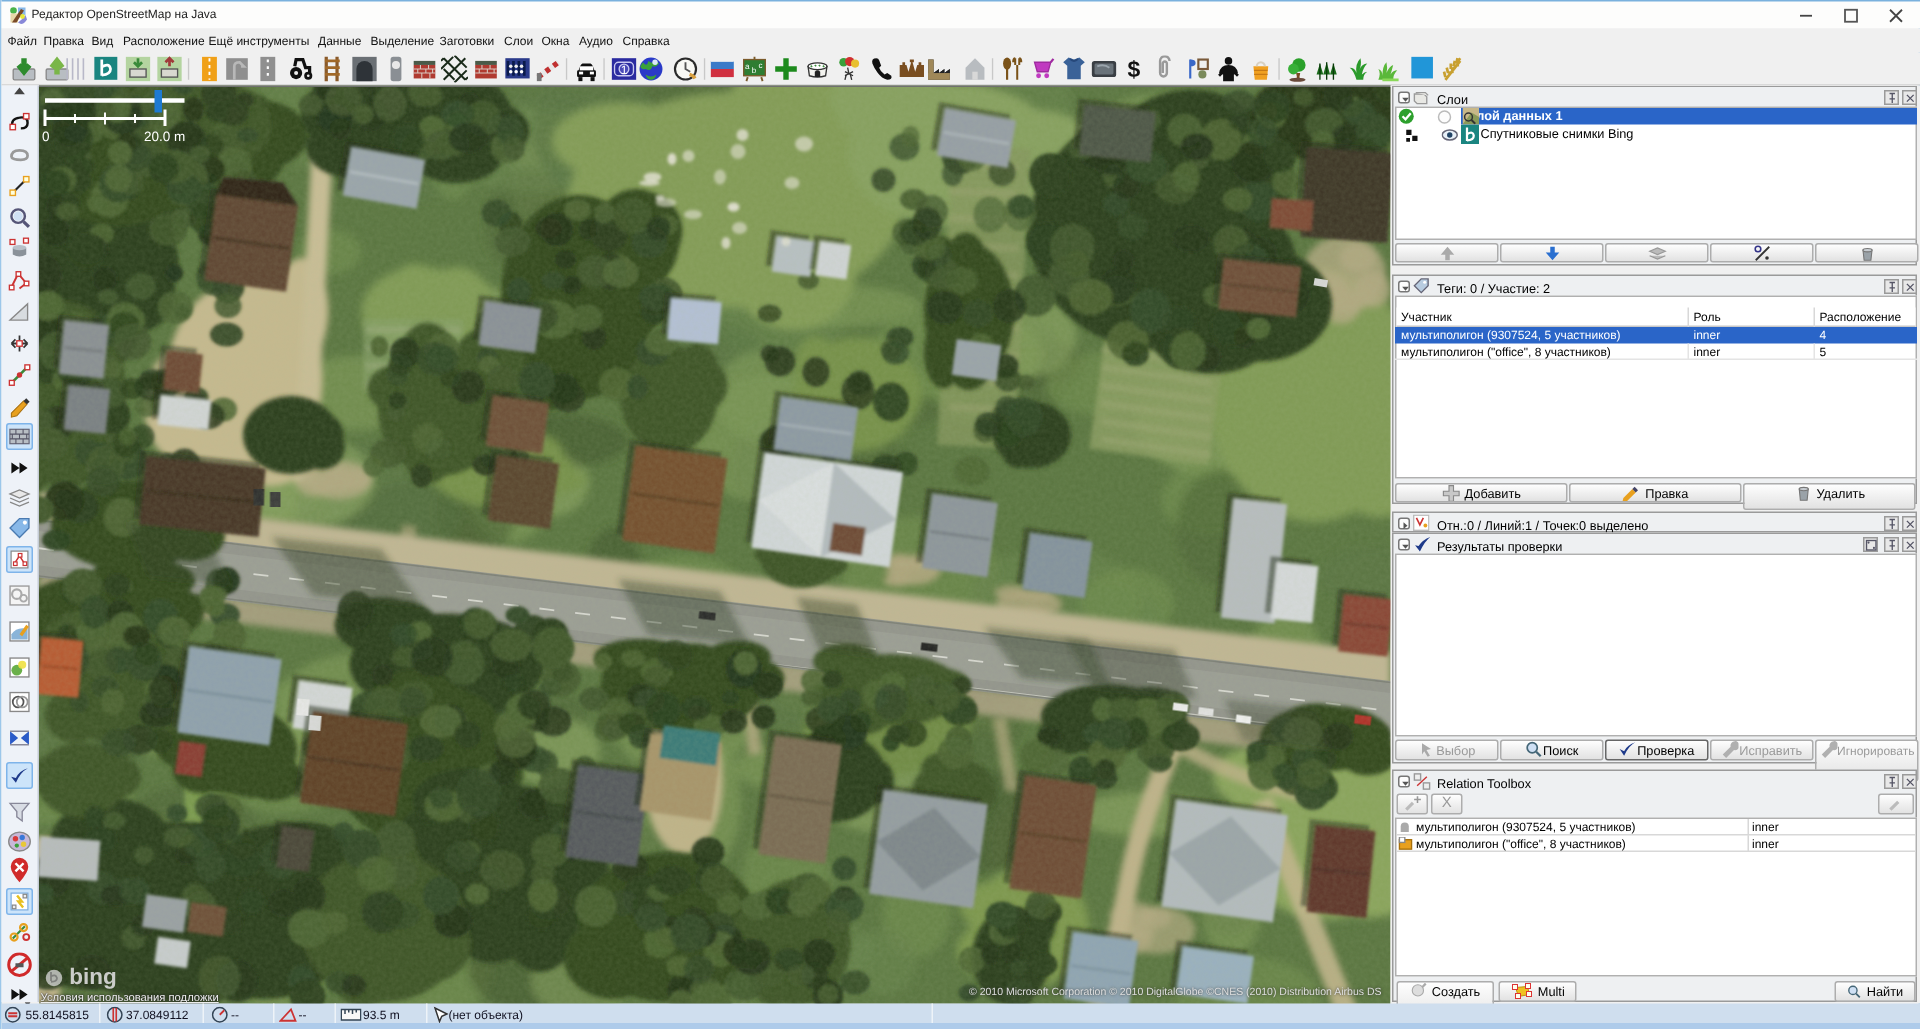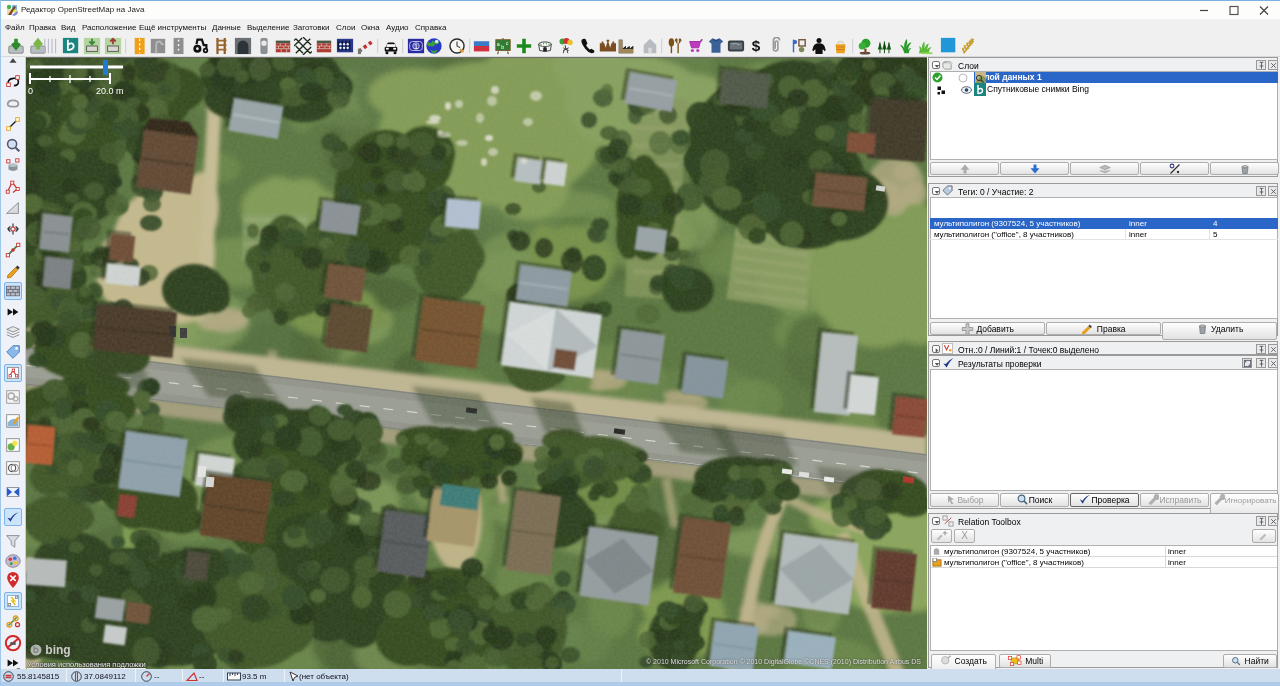--- a/index.html
+++ b/index.html
@@ -1845,21 +1845,21 @@
  <rect x="77" y="2" width="5" height="15" fill="#1e7ad2"></rect>
  <line x1="4" y1="21" x2="84" y2="21" stroke="#fff" stroke-width="2"></line>
  <line x1="4" y1="15" x2="4" y2="26" stroke="#fff" stroke-width="2"></line>
  <line x1="24" y1="18" x2="24" y2="24" stroke="#fff" stroke-width="1.3"></line>
  <line x1="44" y1="17" x2="44" y2="25" stroke="#fff" stroke-width="1.3"></line>
  <line x1="64" y1="18" x2="64" y2="24" stroke="#fff" stroke-width="1.3"></line>
  <line x1="84" y1="15" x2="84" y2="26" stroke="#fff" stroke-width="2"></line>
  <text x="2" y="36" fill="#fff" font-size="9" font-family="Liberation Sans">0</text>
  <text x="70" y="36" fill="#fff" font-size="9" font-family="Liberation Sans">20.0 m</text>
 </svg>
-<div class="abs" style="left:4px;top:585px;color:#dcdcdc;opacity:0.9;font-size:12px;font-weight:bold;font-family:'Liberation Sans',sans-serif"><svg width="12" height="12" style="vertical-align:-2px">
+<div class="abs" style="left:4px;top:585px;color:#dcdcdc;opacity:0.9;font-size:15px;font-weight:bold;font-family:'Liberation Sans',sans-serif"><svg width="12" height="12" style="vertical-align:-2px">
           <circle cx="6" cy="6" r="5.5" fill="#d8d8d8" opacity="0.85"></circle>
           <path d="M4 2 v6 M4 5 q3 -2 4 1 q0 2.5 -4 2.5" stroke="#888" stroke-width="1.2" fill="none"></path>
         </svg> bing</div>
 <div class="abs" style="left:1px;top:602px;color:#ededed;font-size:7.5px;text-decoration:underline;text-shadow:0 0 2px #222,0 0 1px #222">Условия использования подложки</div>
 <div class="abs" style="left:620px;top:600px;color:#dedede;font-size:7px;text-shadow:0 0 2px #333">© 2010 Microsoft Corporation © 2010 DigitalGlobe ©CNES (2010) Distribution Airbus DS</div>
 </div>
   <div class="abs" id="rpanel">
       <div class="pbox" style="top:0px;height:120px"></div>
       <span class="collbtn" style="left:5px;top:4px">
         <svg width="8" height="8" viewBox="0 0 9 9">
@@ -1935,20 +1935,27 @@
           <circle cx="8.5" cy="3.5" r="1.1" fill="#fff"></circle>
         </svg></span>
       <span class="phtxt" style="left:31px;top:130px">Теги: 0 / Участие: 2</span>
       <span class="pin" style="left:329px;top:129px"><svg width="9" height="9" viewBox="0 0 10 10">
           <path d="M3 1.5 h4 M5 1.5 v4 M3 5.5 h4 M5 5.5 v3" stroke="#556" fill="none"></path>
         </svg></span>
       <span class="pin" style="left:341px;top:129px"><svg width="9" height="9" viewBox="0 0 10 10">
           <path d="M2.5 2.5 l5 5 M7.5 2.5 l-5 5" stroke="#556"></path>
         </svg></span>
       <div class="white" style="left:3px;top:140px;width:348px;height:122px"></div>
+      <div class="abs" style="left:4px;top:148px;width:346px;height:13px;background:#fff;border-bottom:1px solid #c8c8c8;color:#000">
+        <span style="position:absolute;left:3px;top:2px">Участник</span>
+        <span style="position:absolute;left:198px;top:2px">Роль</span>
+        <span style="position:absolute;left:282px;top:2px">Расположение</span>
+        <span style="position:absolute;left:194px;top:0;width:1px;height:13px;background:#d8d8d8"></span>
+        <span style="position:absolute;left:278px;top:0;width:1px;height:13px;background:#d8d8d8"></span>
+      </div>
       <div class="abs selrow" style="left:3px;top:161px;width:348px;height:11px;line-height:11px">
         <span style="position:absolute;left:4px">мультиполигон (9307524, 5 участников)</span>
         <span style="position:absolute;left:199px">inner</span>
         <span style="position:absolute;left:283px">4</span>
       </div>
       <div class="abs" style="left:3px;top:172px;width:348px;height:11px;line-height:11px;color:#000;border-bottom:1px solid #e4e4e4">
         <span style="position:absolute;left:4px">мультиполигон ("office", 8 участников)</span>
         <span style="position:absolute;left:199px">inner</span>
         <span style="position:absolute;left:283px">5</span>
         <span style="position:absolute;left:195px;top:0;width:1px;height:11px;background:#e4e4e4"></span>

